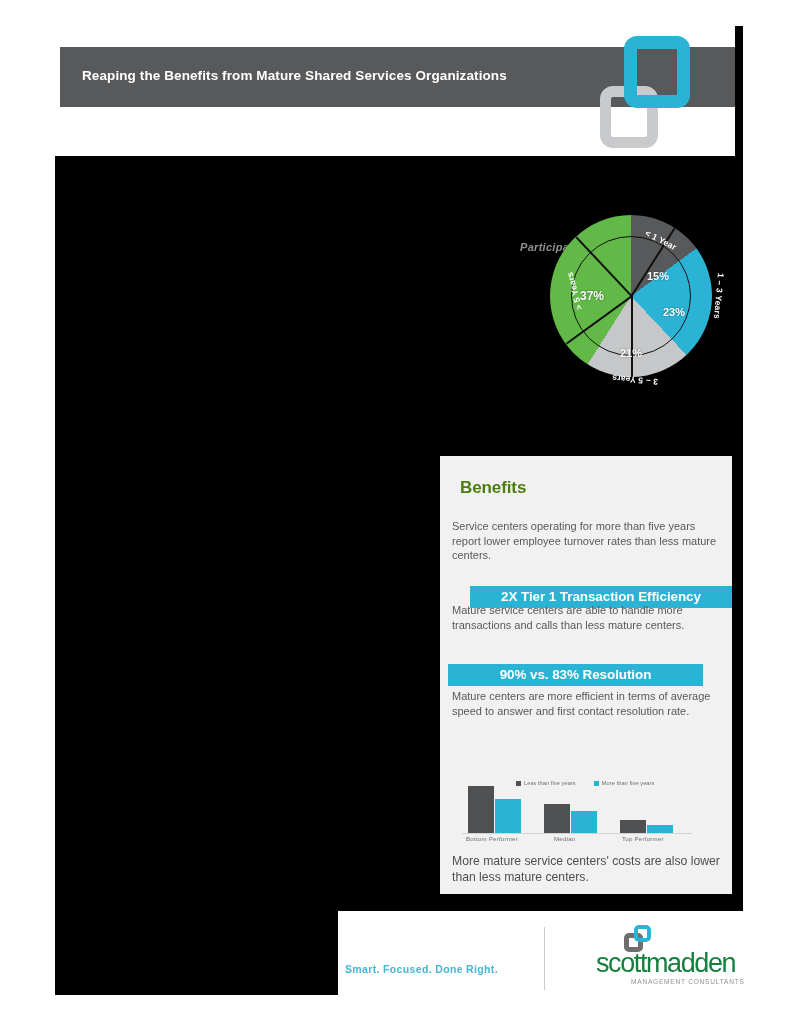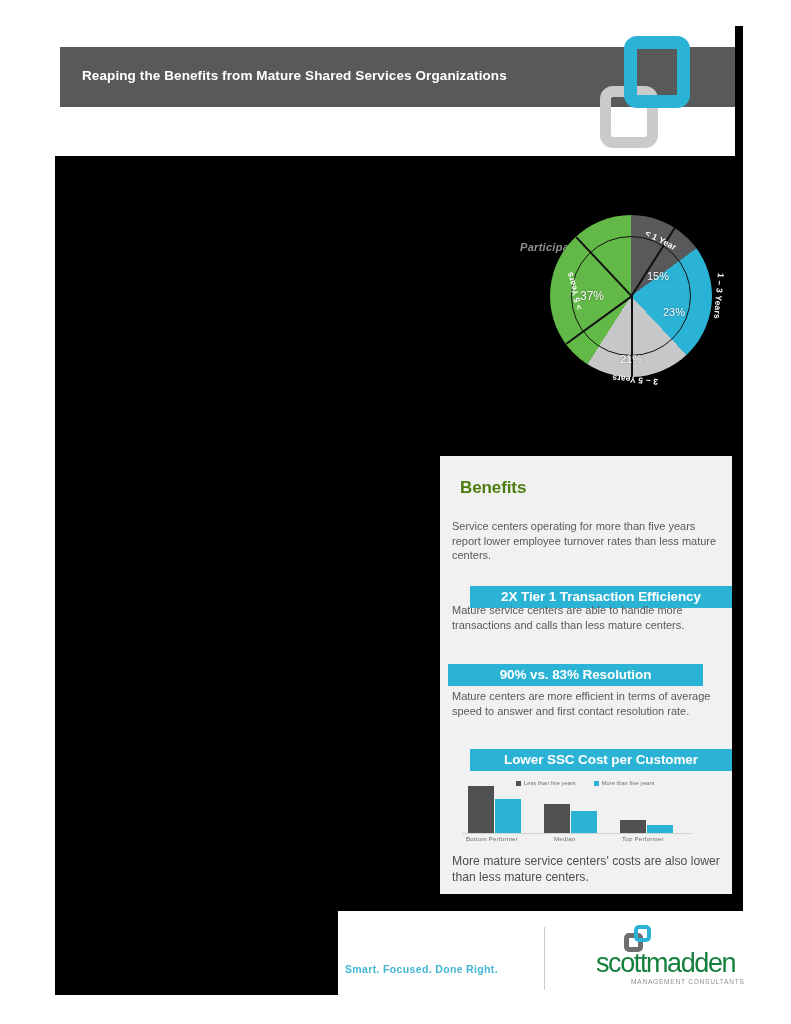--- a/index.html
+++ b/index.html
@@ -124,26 +124,26 @@
     left: 111px; top: 103px;
     width: 1.6px; height: 81px;
     background: #111;
     transform-origin: 50% 0%;
   }
   
   .pie-pct {
     position: absolute;
     color: #ffffff;
     font-size: 11px;
-    font-weight: normal;
+    font-weight: bold;
     text-shadow: 0 0 2px rgba(0,0,0,.5);
   }
   .pct-lt1   { left: 127px; top: 77px; }
   .pct-1to3  { left: 143px; top: 113px; }
-  .pct-3to5  { left: 100px; top: 160px; }
+  .pct-3to5  { left: 100px; top: 154px; }
   .pct-gt5   { left: 60px;  top: 96px; font-size: 12px; }
 
   
   .pie-olabel {
     position: absolute;
     color: #ffffff;
     font-size: 8.5px;
     font-weight: bold;
     letter-spacing: 0.2px;
     white-space: nowrap;
@@ -358,21 +358,20 @@
     <h2>Benefits</h2>
 
     <div class="para para-1">Service centers operating for more than five years report lower employee turnover rates than less mature centers.</div>
 
     <div class="ban ban-2">2X Tier 1 Transaction Efficiency</div>
     <div class="para para-2">Mature service centers are able to handle more transactions and calls than less mature centers.</div>
 
     <div class="ban ban-3">90% vs. 83% Resolution</div>
     <div class="para para-3">Mature centers are more efficient in terms of average speed to answer and first contact resolution rate.</div>
 
-    <div class="ban ban-4">Lower SSC Cost per Customer</div>
 
     <div class="minichart">
       <div class="mc-legend">
         <span class="mc-leg-item">
           <span class="mc-swatch sw-dark"></span>
           <span>Less than five years</span>
         </span>
         <span class="mc-leg-item">
           <span class="mc-swatch sw-cyan"></span>
           <span>More than five years</span>

